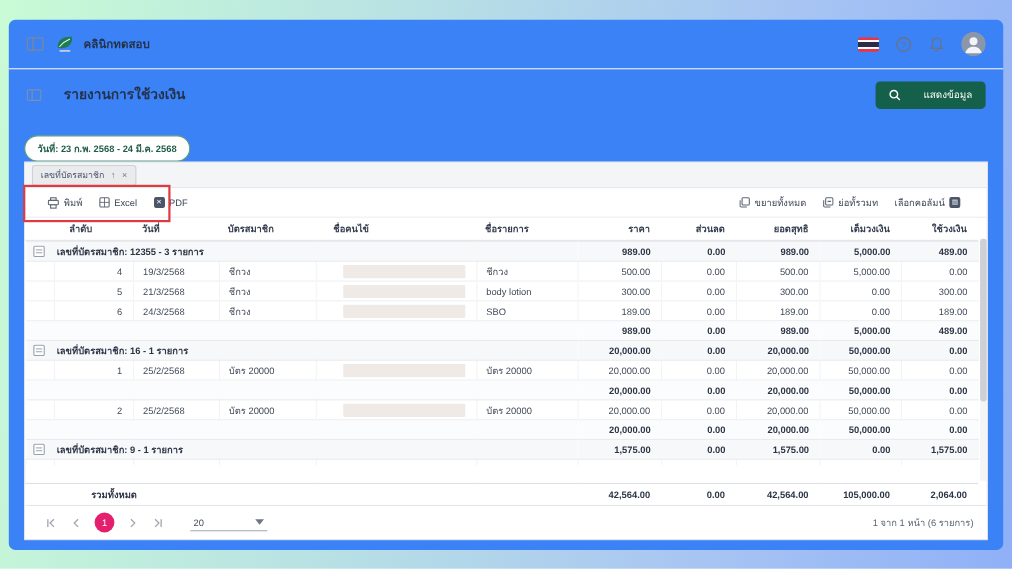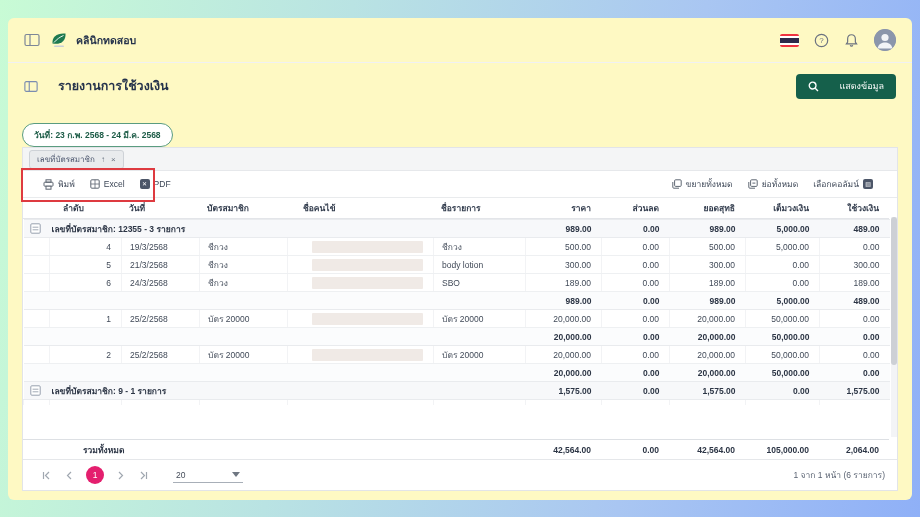--- a/index.html
+++ b/index.html
@@ -1,21 +1,21 @@
 <!DOCTYPE html>
 <html><head>
 <meta charset="utf-8">
 <style>
   html,body{margin:0;padding:0}
   body{
     width:920px;height:517px;overflow:hidden;position:relative;
     font-family:"Liberation Sans","DejaVu Sans",sans-serif;
     background:linear-gradient(100deg,#c8fbd5 0%,#b9e3e3 35%,#a9c6f2 70%,#8fb0f7 100%);
   }
-  .card{position:absolute;left:8px;top:18px;width:904px;height:482px;background:#fef9c3;border-radius:6px;}
+  .card{position:absolute;left:8px;top:18px;width:904px;height:482px;background:#3b82f6;border-radius:6px;}
 
   
   .topbar{height:44px;display:flex;align-items:center;padding:0 16px;border-bottom:1px solid #f0f1f3}
   .clinic-name{font-size:10.5px;font-weight:bold;color:#24324b;margin-left:8px}
   .topbar-right{margin-left:auto;display:flex;align-items:center;gap:15px}
   .flag{width:19px;height:13px;border-radius:2px;
     background:linear-gradient(to bottom,#ef3340 0 16.6%,#fff 16.6% 33.3%,#2d2a4a 33.3% 66.6%,#fff 66.6% 83.3%,#ef3340 83.3% 100%);}
   .avatar{width:22px;height:22px;border-radius:50%;background:#8b96ab;overflow:hidden;display:flex;align-items:center;justify-content:center}
 
   
@@ -185,21 +185,21 @@
             <span>ขยายทั้งหมด</span>
           </button>
           <button class="tool-btn" style="margin-right:0">
             <span>
               <svg width="10" height="10" viewBox="0 0 10 10">
                   <rect x="2.6" y="0.8" width="6.6" height="6.6" rx="1" fill="none" stroke="#5f6773" stroke-width="1"></rect>
                   <path d="M0.8 3 V8.2 a1 1 0 0 0 1 1 H7" fill="none" stroke="#5f6773" stroke-width="1"></path>
                   <line x1="4.4" y1="4.1" x2="7.4" y2="4.1" stroke="#5f6773" stroke-width="1"></line>
                 </svg>
             </span>
-            <span>ย่อทั้งหมด</span>
+            <span>ย่อทั้รวมท</span>
           </button>
           <button class="tool-btn" style="margin-right:0">
             <span>เลือกคอลัมน์</span>
             <span class="dark-sq">▥</span>
           </button>
         </div>
       </div>
 
       <table>
         <colgroup>
@@ -312,20 +312,35 @@
           <tr class="subtotal-row">
             <td class="c-icon"></td>
                 <td colspan="5"></td>
             <td class="num b">989.00</td>
             <td class="num b">0.00</td>
             <td class="num b">989.00</td>
             <td class="num b">5,000.00</td>
             <td class="num b">489.00</td>
           </tr>
 
+          <tr class="group-row">
+            <td class="c-icon" style="padding:0 0 0 6px">
+                  <svg width="11" height="11" viewBox="0 0 11 11">
+                    <rect x="0.8" y="0.8" width="9.4" height="9.4" rx="1" fill="#fff" stroke="#97a0ae" stroke-width="1"></rect>
+                    <line x1="2.6" y1="4.2" x2="8.4" y2="4.2" stroke="#97a0ae" stroke-width="0.9"></line>
+                    <line x1="2.6" y1="6.8" x2="8.4" y2="6.8" stroke="#97a0ae" stroke-width="0.9"></line>
+                  </svg>
+                </td>
+            <td colspan="5" class="glabel">เลขที่บัตรสมาชิก: 16 - 1 รายการ</td>
+            <td class="num b">20,000.00</td>
+            <td class="num b">0.00</td>
+            <td class="num b">20,000.00</td>
+            <td class="num b">50,000.00</td>
+            <td class="num b">0.00</td>
+          </tr>
           <tr class="detail-row">
             <td class="c-icon"></td>
             <td class="num">1</td>
             <td>25/2/2568</td>
             <td>บัตร 20000</td>
             <td style="padding:0">
                   <div class="redact"></div>
                 </td>
             <td>บัตร 20000</td>
             <td class="num">20,000.00</td>

